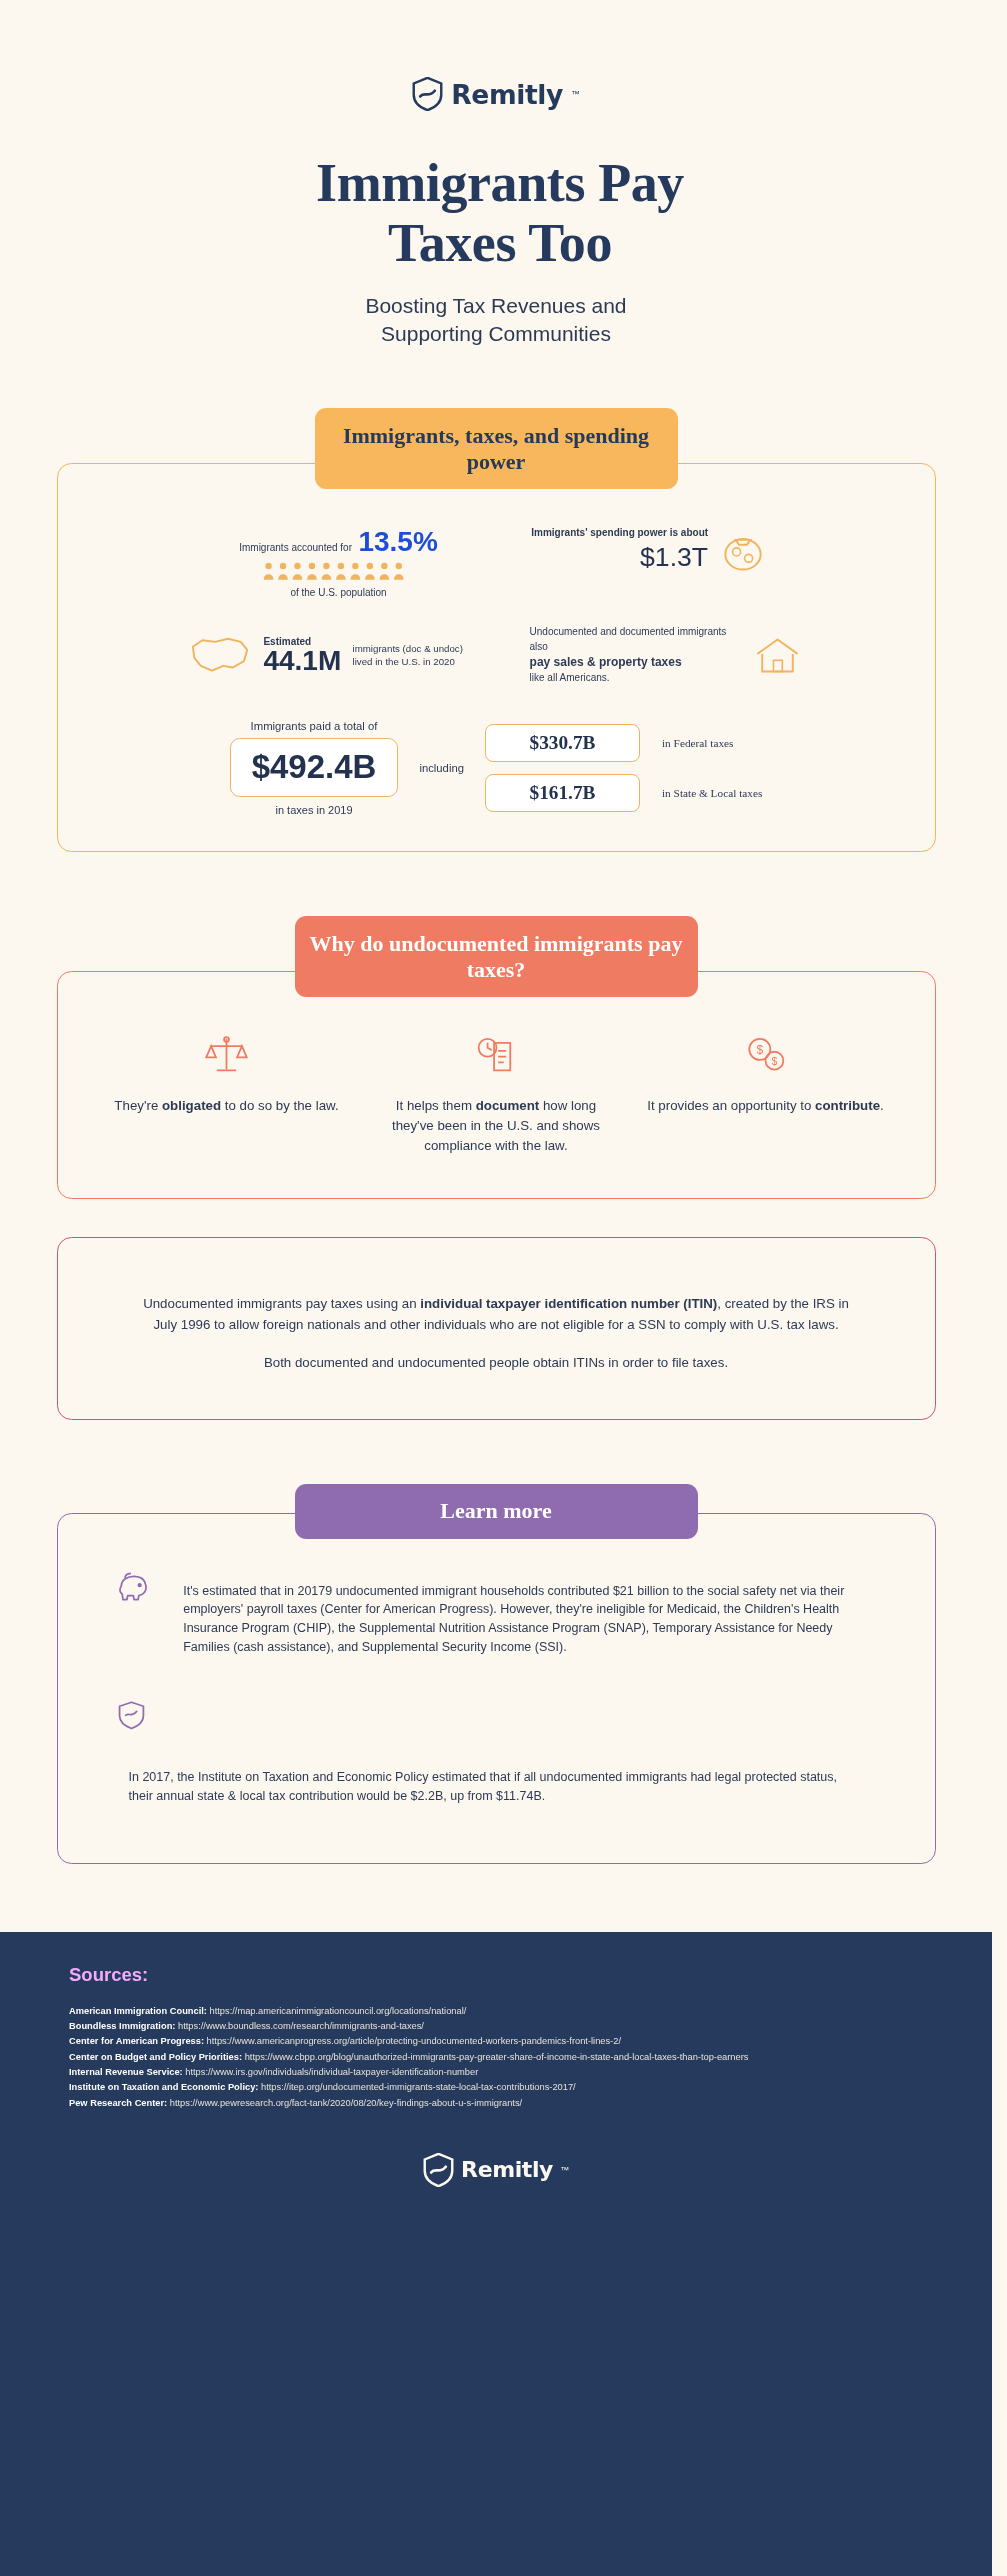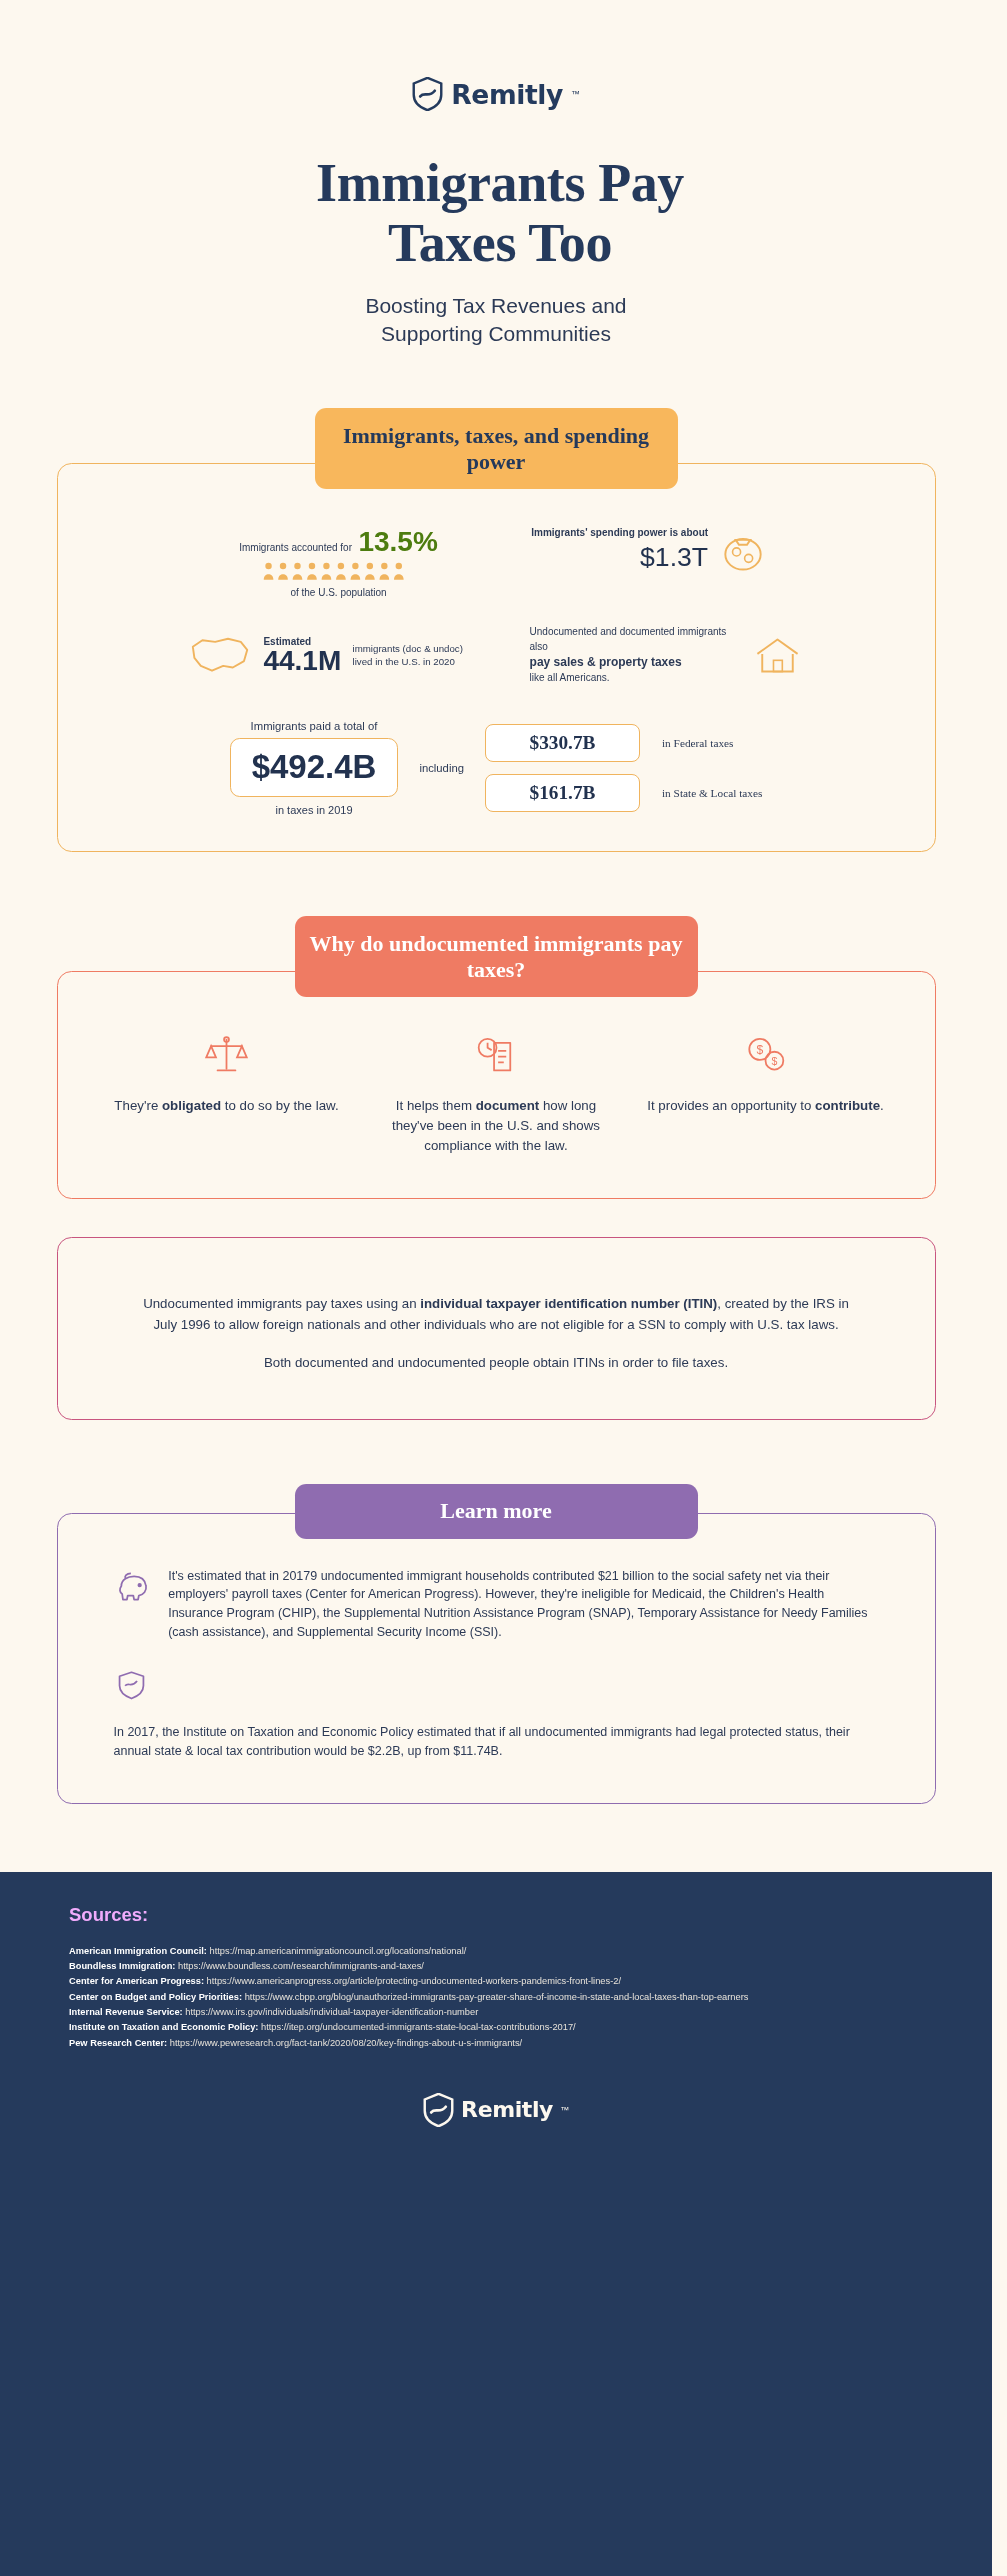--- a/index.html
+++ b/index.html
@@ -65,21 +65,21 @@
   .sec1{margin-top:60px;}
   .sec1 .band{width:347px;background:#f9b košt;}
   .sec1-band{width:347px;background:#f8b75c;}
   .sec1-panel{width:879px;border-color:#f0b45e;padding:50px 39px 35px 39px;}
 
   .s1-row{display:flex;justify-content:center;align-items:flex-start;}
   .s1-row1{gap:73px;margin-top:11.3px;}
   .stat-pop{width:234px;text-align:center;}
   .pop-top{display:flex;align-items:baseline;justify-content:center;gap:6.4px;}
   .pop-label{font-size:10px;line-height:1.25;text-align:right;font-weight:normal;color:#2c3a56;}
-  .pop-big{font-size:28px;font-weight:bold;color:#4d7c0f;font-family:"Liberation Sans",sans-serif;}
+  .pop-big{font-size:28px;font-weight:bold;color:#1d4ed8;font-family:"Liberation Sans",sans-serif;}
   .people{letter-spacing:0.8px;color:#f0b45e;font-size:13.7px;margin:4px 0 3.2px 0;}
   .pop-sub{font-size:10px;color:#2c3a56;}
 
   .stat-power{width:242px;display:flex;align-items:center;gap:9.7px;justify-content:center;}
   .power-txt{text-align:right;}
   .power-label{font-size:10px;font-weight:bold;line-height:1.3;}
   .power-big{font-size:26.6px;font-weight:normal;color:#22324f;margin-top:3.2px;}
 
   .s1-row2{gap:56px;margin-top:27px;align-items:center;}
   .stat-est{display:flex;align-items:center;gap:11.3px;}
@@ -123,21 +123,21 @@
   .sec3-panel{width:879px;border-color:#c8557f;padding:56px 74px 45px 74px;}
   .sec3-panel p{font-size:13.3px;line-height:1.55;text-align:center;margin:0 0 17.7px 0;}
   .sec3-panel p:last-child{margin-bottom:0;}
 
   
   .sec4{margin-top:64px;}
   .sec4-band{width:387px;background:#8f6cb0;}
   .sec4-panel{width:879px;border-color:#8f6cb0;padding:53px 56px 42px 56px;}
   .learn-item{display:flex;gap:17.7px;align-items:flex-start;margin-bottom:24px;}
   .learn-item:last-child{margin-bottom:0;flex-direction:column;}
-  .learn-item p{font-size:12.5px;line-height:1.5;margin:0;color:#2c3a56;}
+  .learn-item p{font-size:12.5px;line-height:1.5;margin:15px;color:#2c3a56;}
   .learn-ic{flex:0 0 37px;display:flex;justify-content:center;padding-top:3.2px;}
 
   
   .footer{margin-top:68px;background:#253a5c;color:#fdf8ef;padding:32px 69px 24px 69px;flex:1;}
   .footer h3{font-size:18.5px;margin:0 0 17.7px 0;color:#f0abfc;}
   .src{font-size:9.3px;line-height:1.65;color:#e8e3da;word-break:break-all;}
   .src b{color:#ffffff;text-align:right;}
   .footer-brand{display:flex;align-items:center;justify-content:center;gap:7.3px;margin-top:42px;}
   .footer-brand .brand-name{color:#fdf8ef;font-size:22px;}
   .footer-brand .brand-tm{color:#fdf8ef;}

